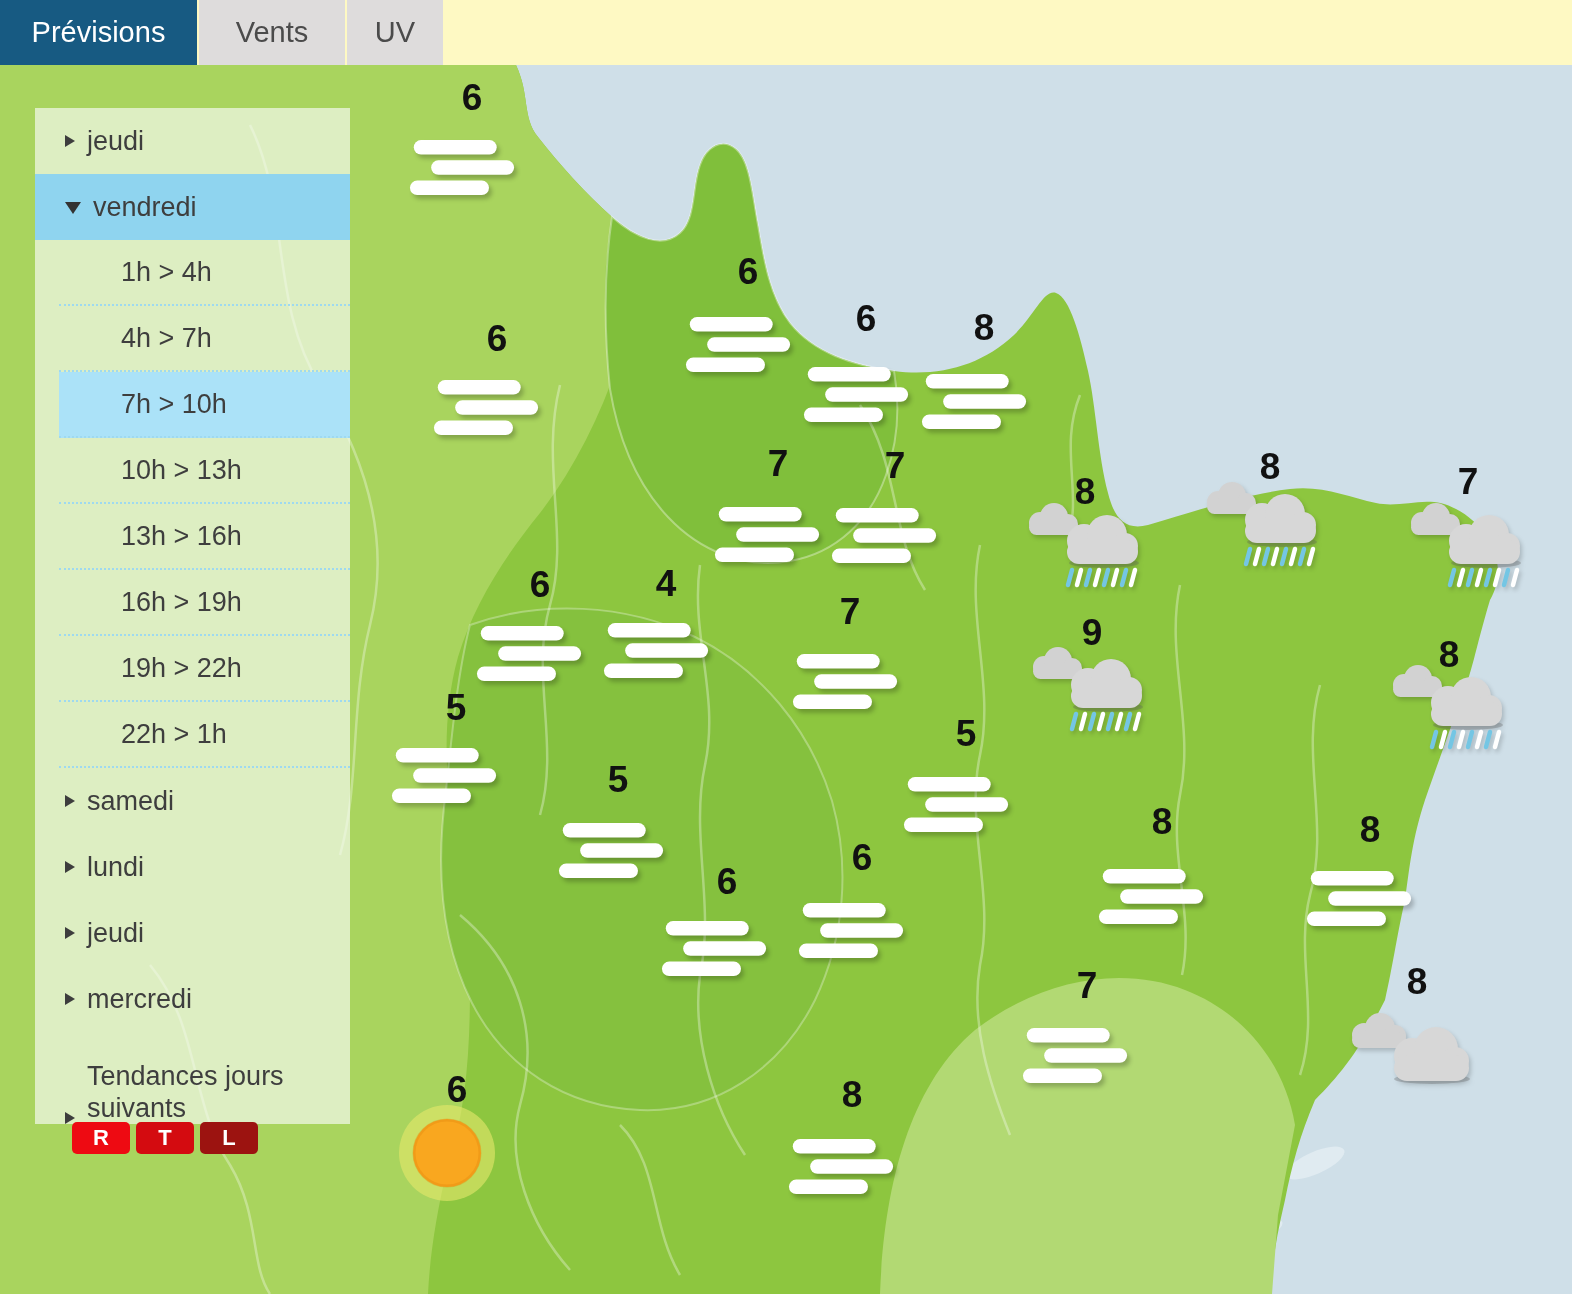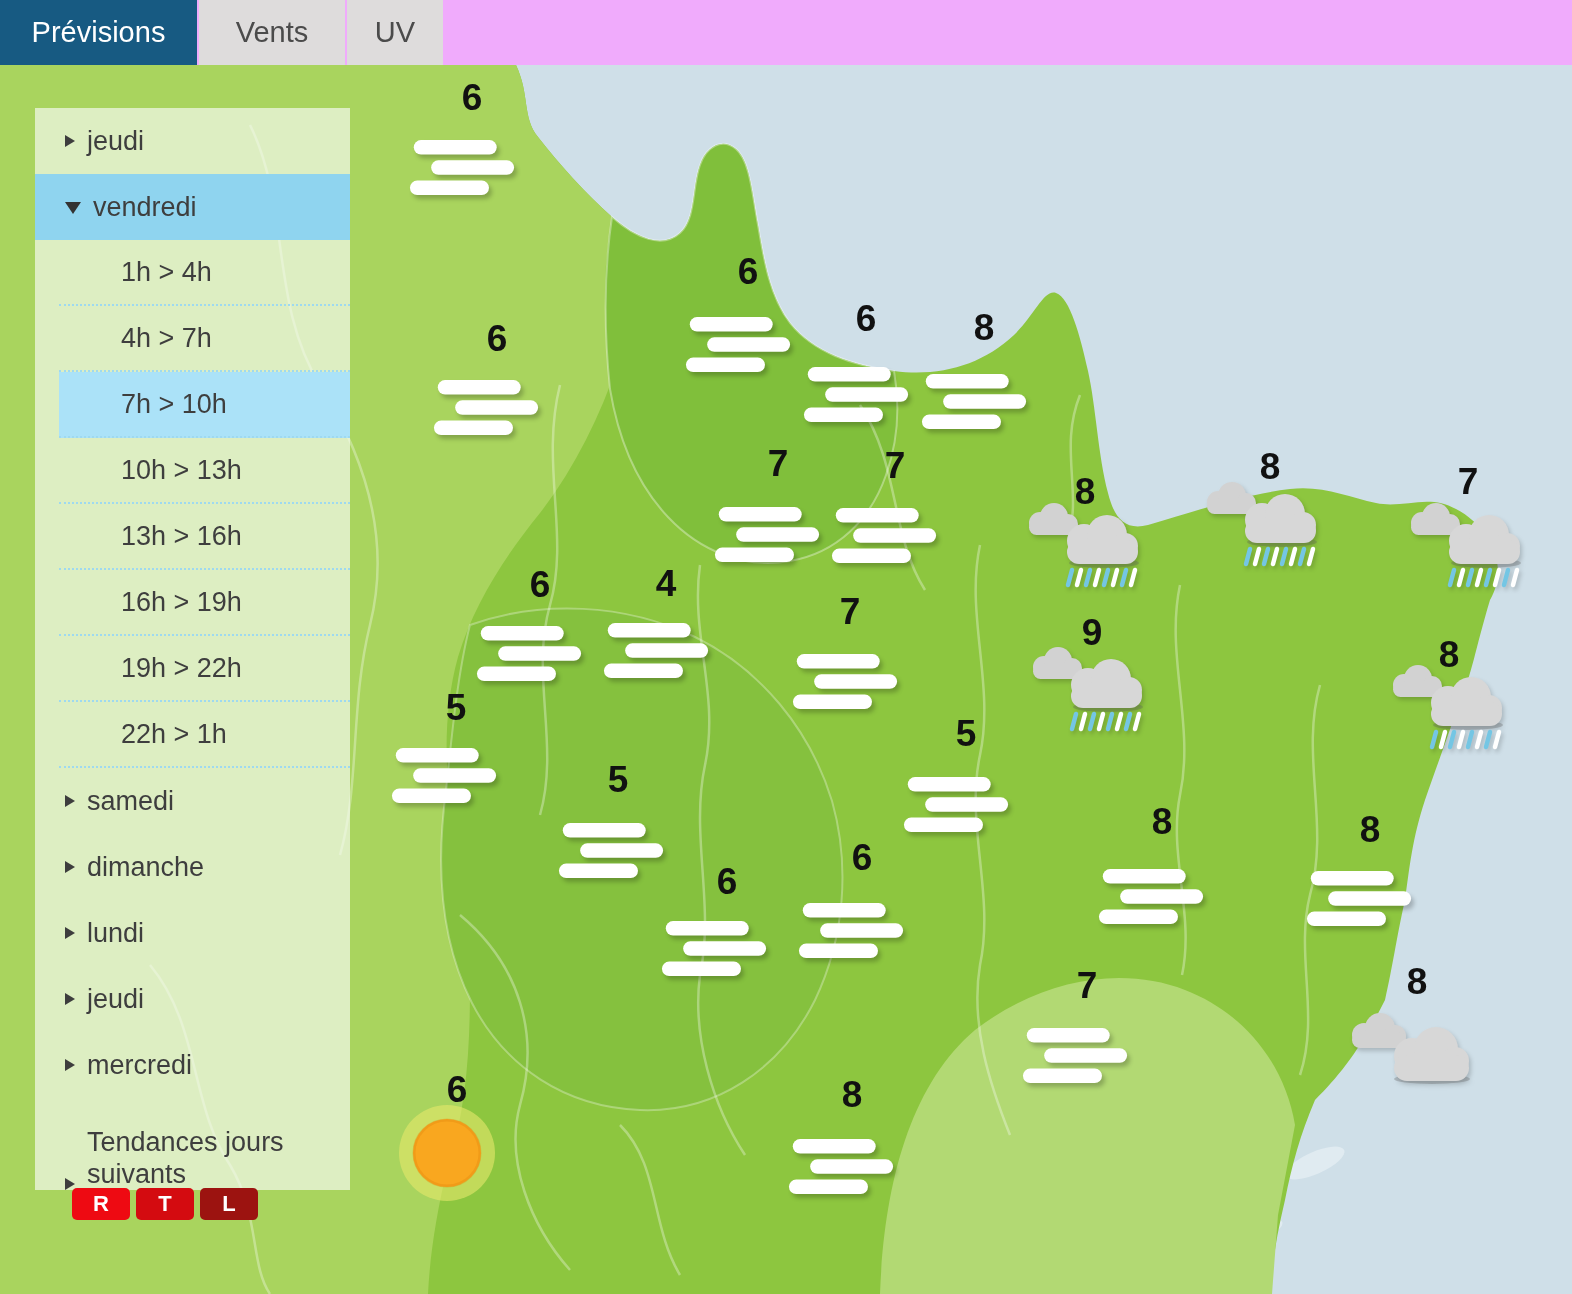--- a/index.html
+++ b/index.html
@@ -1,21 +1,21 @@
 <!DOCTYPE html>
 <html style="--sea: #cfdfe8; --sea-island: #e0ebf1; --land-light: #a9d45e; --land-main: #8dc63f; --land-dark: #80bf3b; --land-dark2: #85c13e; --land-pale: #b2d973; --river: rgba(255,255,255,0.32); --tab-active-bg: #175a82; --tab-inactive-bg: #dedcdc; --tab-active-text: #ffffff; --tab-inactive-text: #4b4b4b; --day-selected-bg: #8fd4ef; --slot-selected-bg: #abe2f8; --sidebar-bg: rgba(246,250,242,0.68); --sidebar-text: #3e3e3e; --dotted: #9ed9f0; --temp-text: #111111; --cloud-gray: #d7d7d7; --cloud-gray-small: #d2d2d2; --rain-blue: #74c6e4; --fog-white: #ffffff; --sun-orange: #f9a71f; --sun-halo: rgba(227,231,106,0.62);"><head>
 <meta charset="utf-8">
 <style>
   html,body{margin:0;padding:0;background:#fff;}
   .screen{
     position:relative;width:1572px;height:1294px;overflow:hidden;
     font-family:"Liberation Sans",sans-serif;background:#fff;
   }
   
-  .tabbar{position:absolute;left:0;top:0;width:1572px;height:65px;background:#f0abfc;z-index:30;}
+  .tabbar{position:absolute;left:0;top:0;width:1572px;height:65px;background:#fef9c3;z-index:30;}
   .tab{position:absolute;top:0;height:65px;display:flex;align-items:center;justify-content:center;
        font-size:29px;cursor:pointer;box-sizing:border-box;}
   .tab.active{background:var(--tab-active-bg);color:var(--tab-active-text);}
   .tab.inactive{background:var(--tab-inactive-bg);color:var(--tab-inactive-text);}
   .tab-previsions{left:0;width:197px;}
   .tab-vents{left:199px;width:146px;}
   .tab-uv{left:347px;width:96px;}
   
   .map-wrap{position:absolute;left:0;top:65px;width:1572px;height:1229px;z-index:1;}
   .map-wrap svg{display:block;}
@@ -614,24 +614,20 @@
   <div class="side-row slot" data-name="sidebar-item-22h-1h">
 
     <span class="side-label" data-name="sidebar-item-label">22h &gt; 1h</span>
   </div>
 
   <div class="side-row day" data-name="sidebar-item-samedi">
     <span class="marker marker-right" data-name="marker-icon"></span>
     <span class="side-label" data-name="sidebar-item-label">samedi</span>
   </div>
 
-  <div class="side-row day" data-name="sidebar-item-dimanche">
-    <span class="marker marker-right" data-name="marker-icon"></span>
-    <span class="side-label" data-name="sidebar-item-label">dimanche</span>
-  </div>
 
   <div class="side-row day" data-name="sidebar-item-lundi">
     <span class="marker marker-right" data-name="marker-icon"></span>
     <span class="side-label" data-name="sidebar-item-label">lundi</span>
   </div>
 
   <div class="side-row day" data-name="sidebar-item-mardi">
     <span class="marker marker-right" data-name="marker-icon"></span>
     <span class="side-label" data-name="sidebar-item-label">jeudi</span>
   </div>

